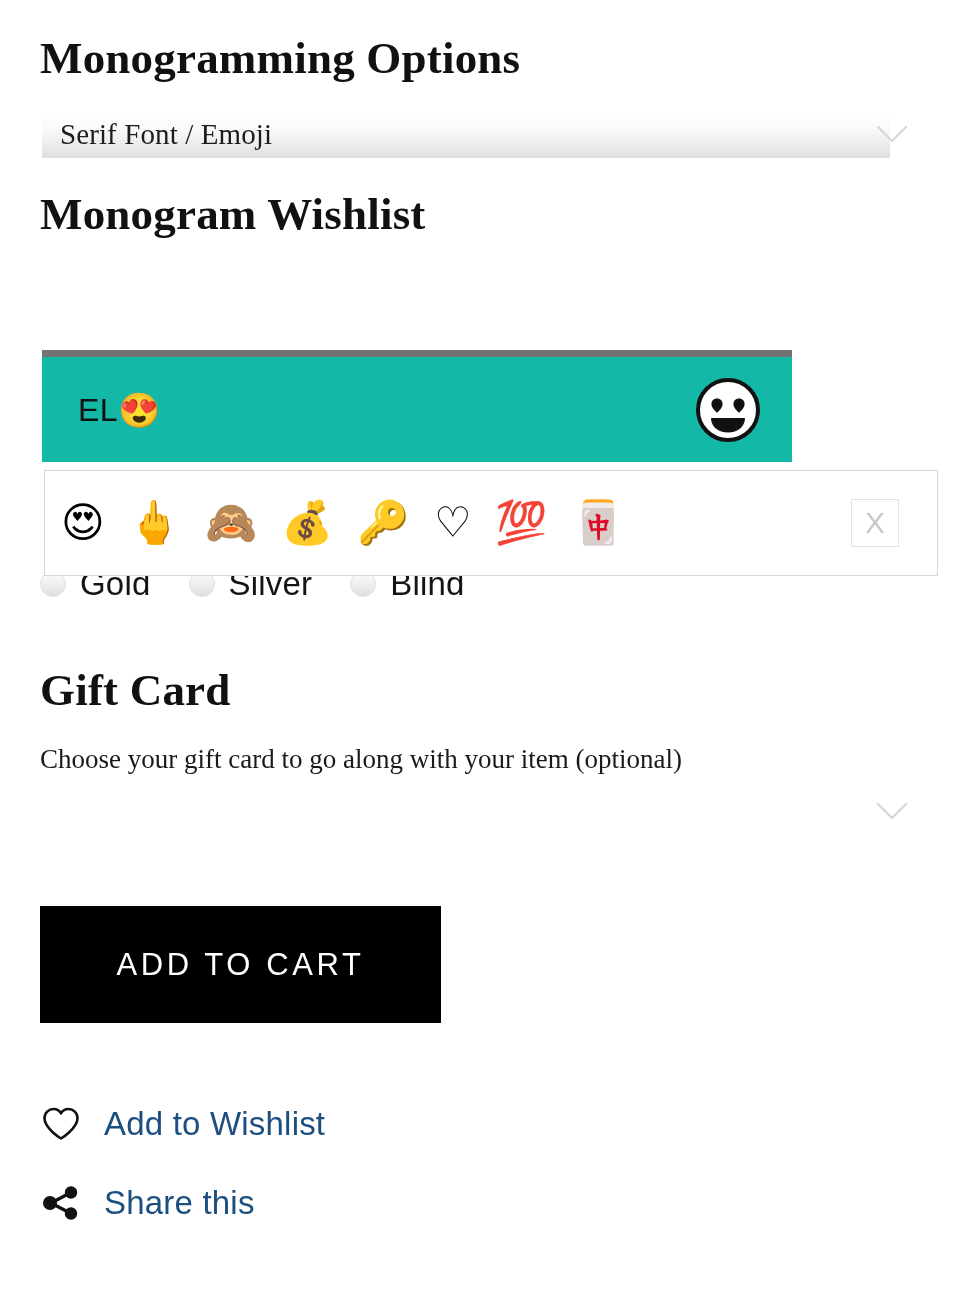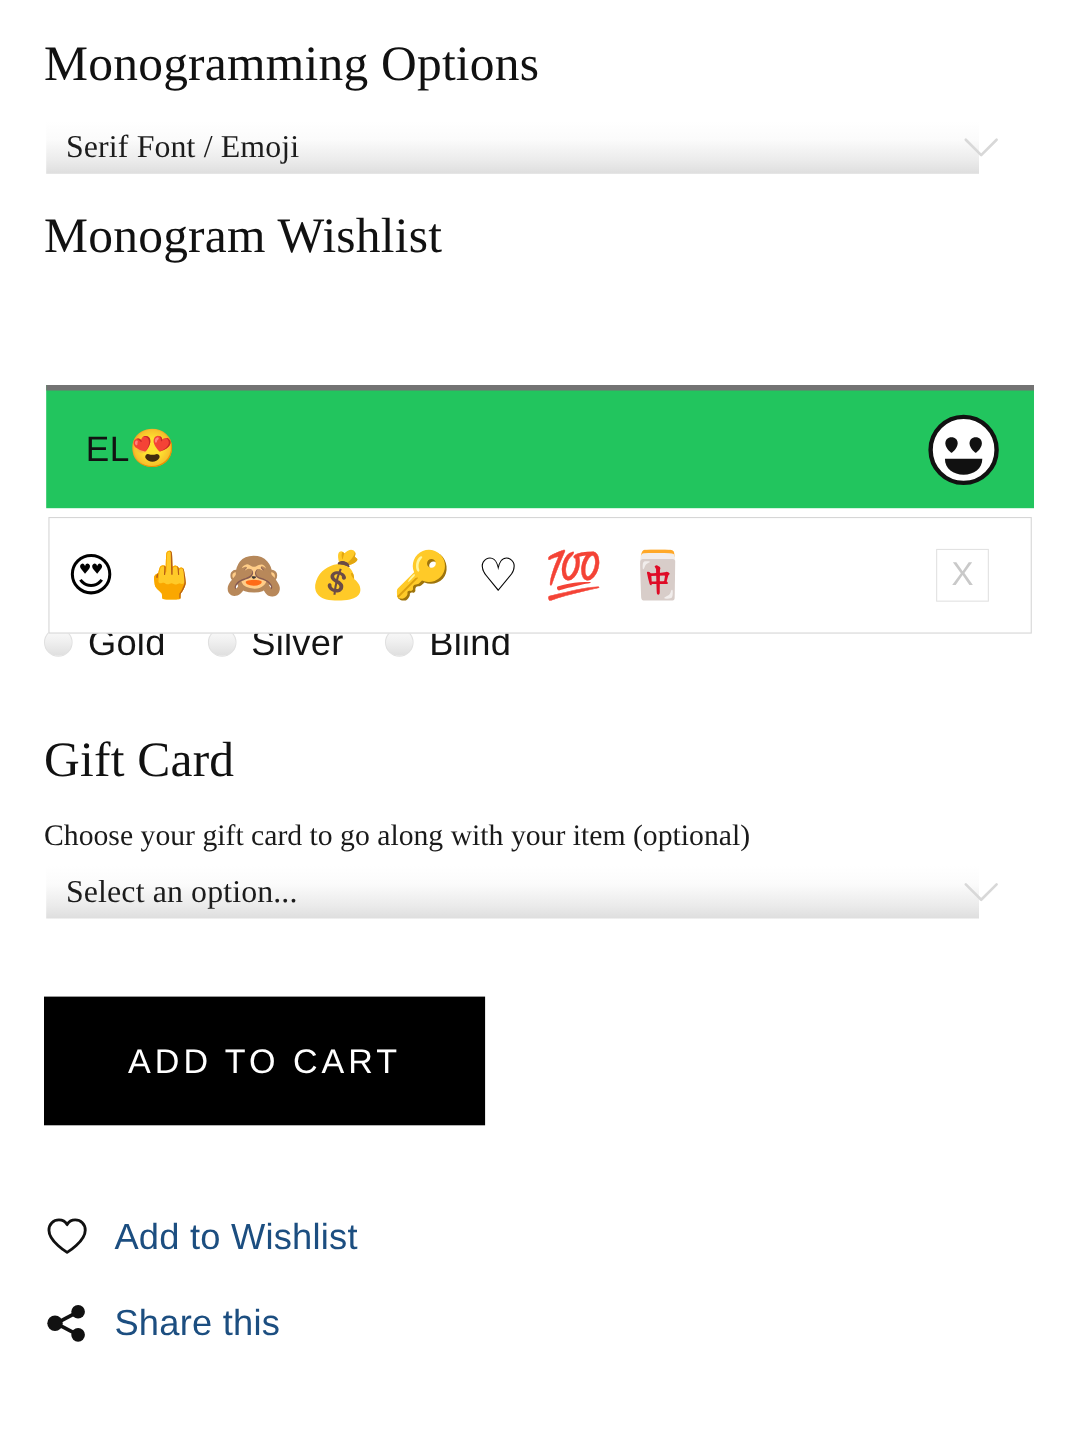--- a/index.html
+++ b/index.html
@@ -25,21 +25,21 @@
   
   .serif {
     font-family: "Liberation Serif", "DejaVu Serif", serif;
     color: #111111;
   }
   .section-title {
     position: absolute;
     left: 40px;
     font-size: 45px;
     line-height: 1.0;
-    font-weight: 400;
+    font-weight: 700;
     letter-spacing: 0.2px;
     white-space: nowrap;
   }
   .section-desc {
     position: absolute;
     left: 40px;
     font-size: 27px;
     line-height: 42px;
     font-weight: 400;
     color: #1a1a1a;
@@ -80,24 +80,24 @@
     justify-content: center;
     pointer-events: none;
   }
   .select-chevron svg { display: block; }
 
   
   .mono-input-wrap {
     position: absolute;
     left: 42px;
     top: 350px;
-    width: 898px;
+    width: 750px;
     height: 112px;
-    background: #22c55e;
-    border-top: 5px solid #737373;
+    background: #14b8a6;
+    border-top: 7px solid #737373;
     box-sizing: border-box;
   }
   .mono-input-text {
     position: absolute;
     left: 36px;
     top: 50%;
     transform: translateY(-50%);
     font-family: "Liberation Sans", sans-serif;
     font-size: 32px;
     color: #121212;
@@ -316,25 +316,20 @@
       <span class="emoji-item">💯</span>
       <span class="emoji-item">🀄</span>
     </div>
     <div class="emoji-close">X</div>
   </div>
 
   <div class="serif section-title" style="top:668px;">Gift Card</div>
 
   <div class="serif section-desc" style="top:738px;">Choose your gift card to go along with your item (optional)</div>
 
-  <div class="select-wrap" style="top:787px;">
-    <div class="select-box">
-      <span class="select-value">Select an option...</span>
-    </div>
-  </div>
   <div class="select-chevron" style="top:787px;">
     <svg width="34" height="22" viewBox="0 0 34 22" aria-hidden="true">
       <polyline points="3,4 17,18 31,4" fill="none" stroke="#d8d8d8" stroke-width="2.4" stroke-linecap="round" stroke-linejoin="round"></polyline>
     </svg>
   </div>
 
   <button class="add-cart-btn">ADD TO CART</button>
 
   <a class="link-row" style="top:1103px;align-items:center;">
     <span class="link-icon">

